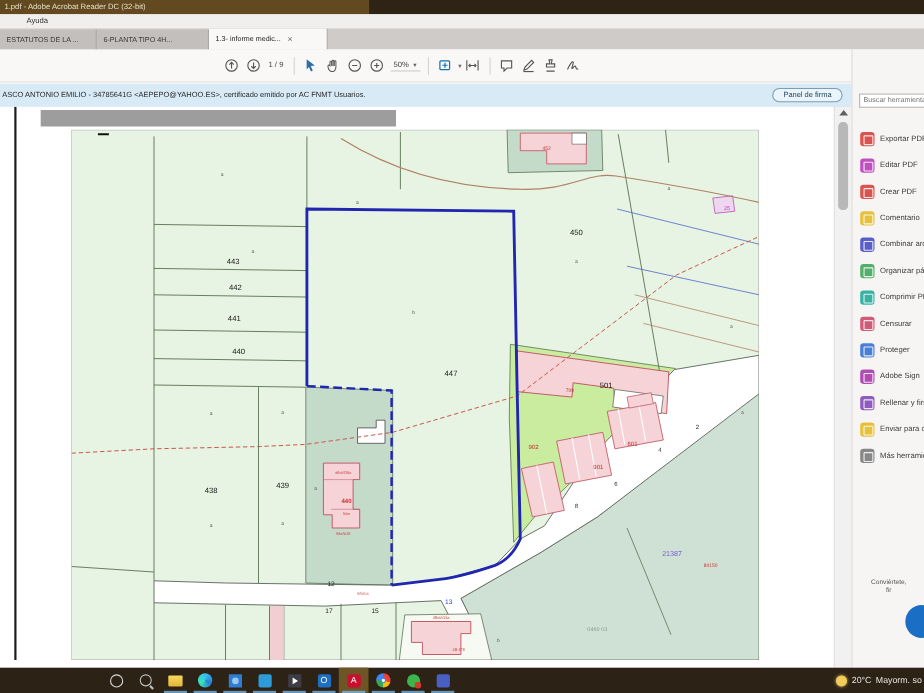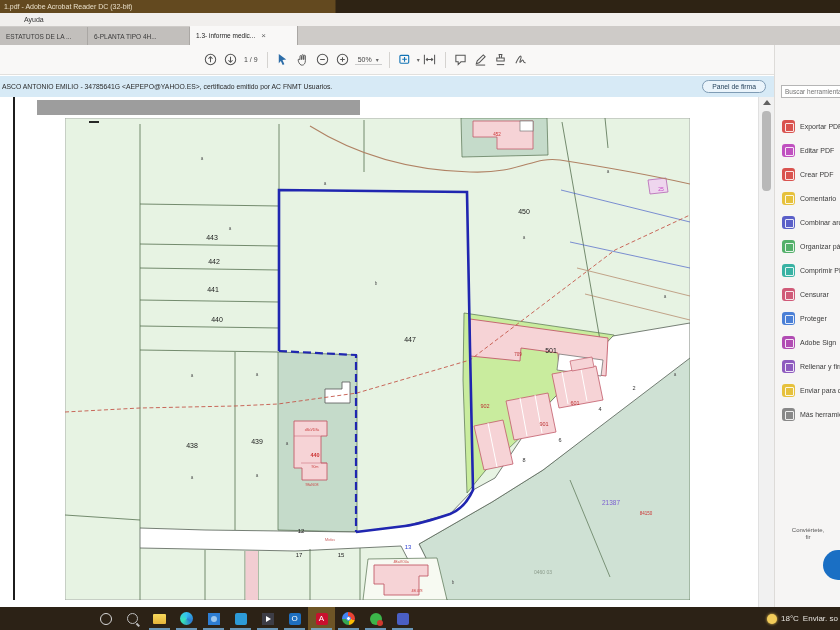--- a/index.html
+++ b/index.html
@@ -411,16 +411,16 @@
       </div>
       <div class="tb-app app-remote open">
         <div class="g"></div>
       </div>
       <div class="tb-app app-teams open">
         <div class="g"></div>
       </div>
     </div>
   <div id="tb-weather">
     <div id="sunicon"></div>
-    <span>18°C</span>
-    <span>Enviar. so</span>
+    <span>20°C</span>
+    <span>Mayorm. so</span>
   </div>
 </div>
 
 </body></html>

